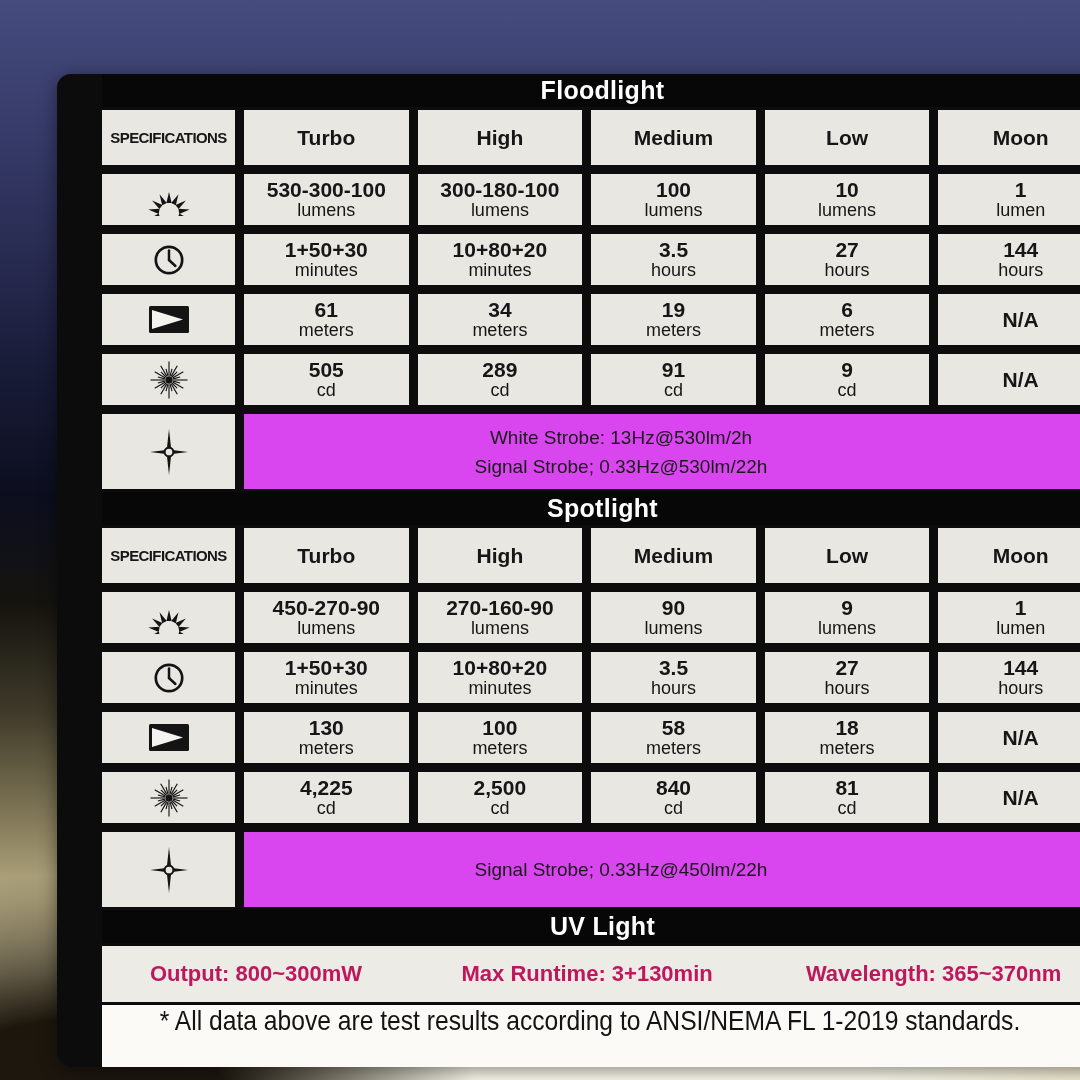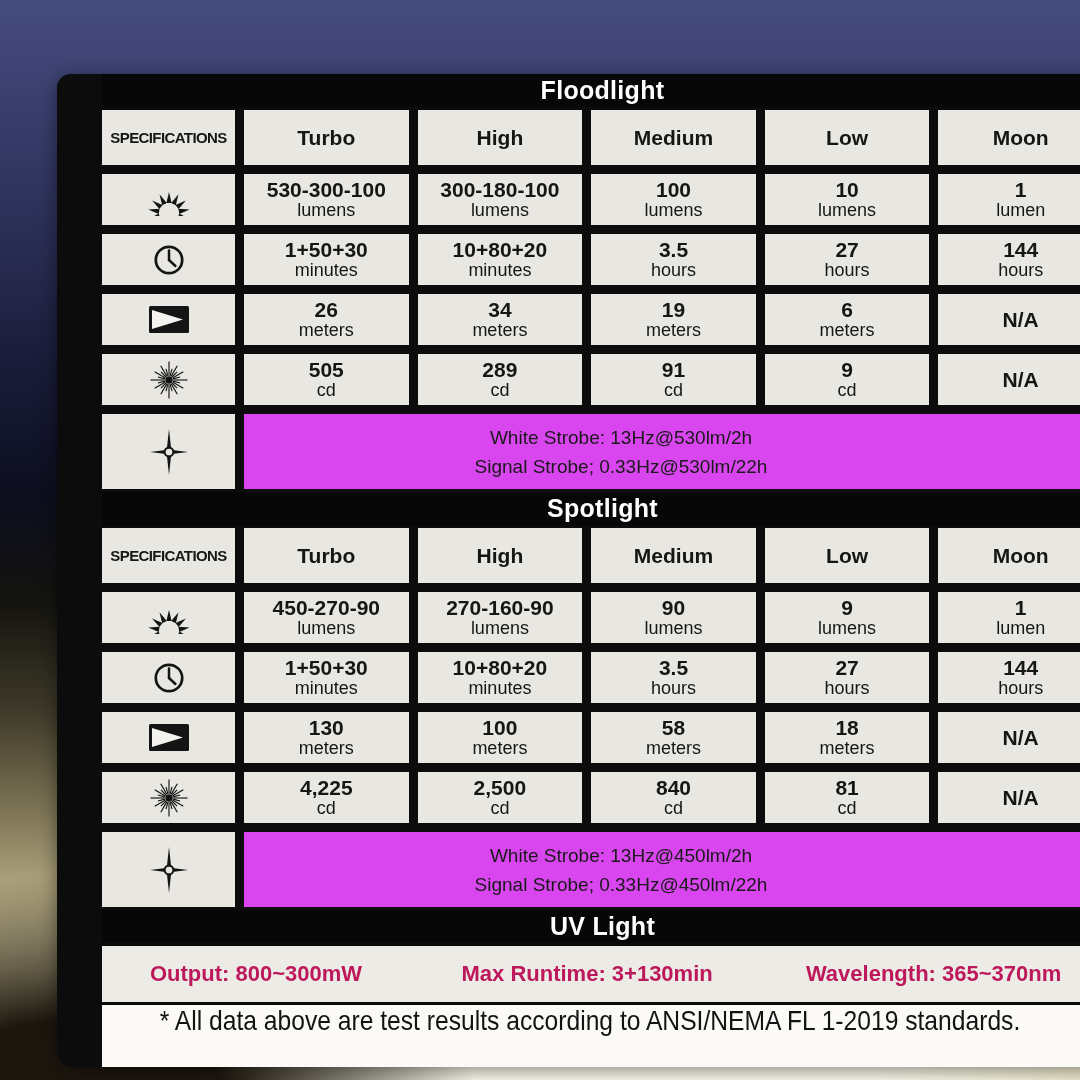--- a/index.html
+++ b/index.html
@@ -152,21 +152,21 @@
       </div>
       <div class="cell icon-cell">
         <span class="icn">
           <svg width="40" height="27" viewBox="0 0 40 27">
     <rect x="0" y="0" width="40" height="27" rx="1.5" fill="#141414"></rect>
     <polygon points="3,4 3,23 34,13.5" fill="#f4f3ef"></polygon>
   </svg>
         </span>
       </div>
       <div class="cell val-cell">
-        <span class="v">26</span>
+        <span class="v">61</span>
         <span class="u">meters</span>
       </div>
       <div class="cell val-cell">
         <span class="v">34</span>
         <span class="u">meters</span>
       </div>
       <div class="cell val-cell">
         <span class="v">19</span>
         <span class="u">meters</span>
       </div>
@@ -412,21 +412,20 @@
           <svg width="42" height="48" viewBox="0 0 42 48">
     <polygon points="21,1 23,19.5 19,19.5" fill="#141414"></polygon>
     <polygon points="21,47 23,28.5 19,28.5" fill="#141414"></polygon>
     <polygon points="2,24 16,22.2 16,25.8" fill="#141414"></polygon>
     <polygon points="40,24 26,22.2 26,25.8" fill="#141414"></polygon>
     <circle cx="21" cy="24" r="4.4" fill="none" stroke="#141414" stroke-width="2.1"></circle>
   </svg>
         </span>
       </div>
       <div class="cell strobe-cell" style="grid-column: 2 / 7;">
-        <span class="s-line">White Strobe: 13Hz@450lm/2h</span>
         <span class="s-line">Signal Strobe; 0.33Hz@450lm/22h</span>
       </div>
     </div>
 
   <div class="bar">
     <span>UV Light</span>
   </div>
   <div class="uv-row">
     <span>Output: 800~300mW</span>
     <span>Max Runtime: 3+130min</span>

